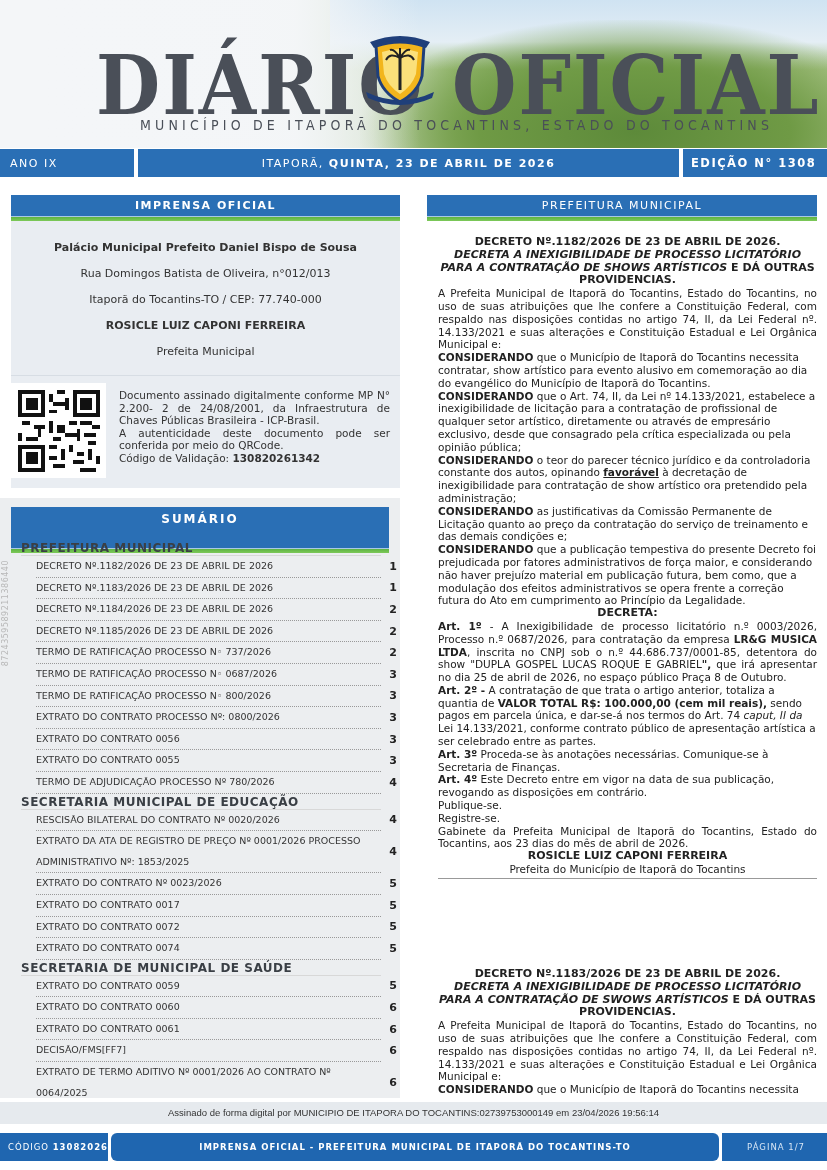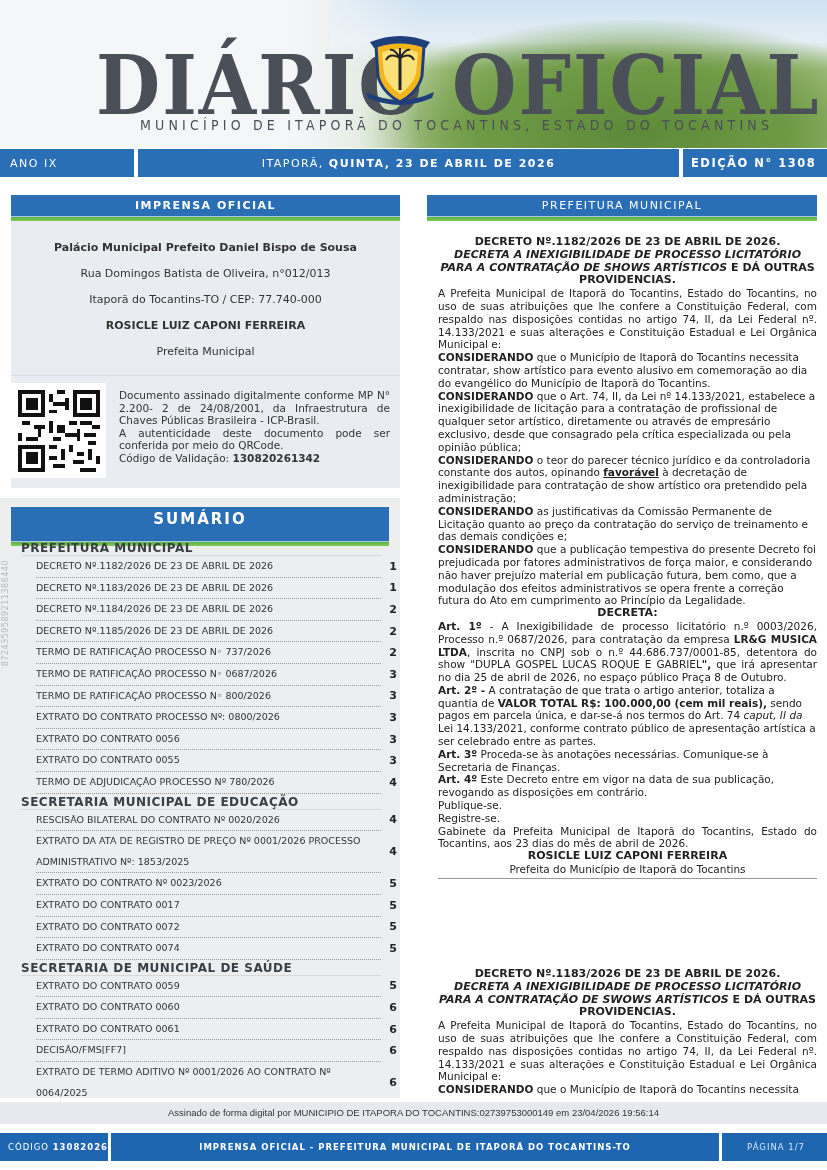--- a/index.html
+++ b/index.html
@@ -41,21 +41,21 @@
   .imp-line { font-size: 11px; color: #333; margin-bottom: 13px; }
   .imp-bold { font-weight: bold; color: #333; }
   .qr-row { display: flex; border-top: 1px solid #d7dde4; padding: 7px 0 10px 0; margin: 0 -10px; background: #e9edf2; }
   .qr { width: 95px; height: 95px; background: #fff; margin-left: 0; flex: none; display: flex; align-items: center; justify-content: center; }
   .qr svg { width: 82px; height: 82px; }
   .qr-text { font-size: 10.5px; color: #333; text-align: justify; padding: 6px 10px 0 13px; line-height: 12.5px; }
   .qr-text b { font-weight: bold; }
 
   .sumario-wrap { position: absolute; left: 0; top: 498px; width: 400px; height: 600px; background: #eceef0; }
   .sumario-hdr { position: absolute; left: 11px; top: 9px; width: 378px; }
-  .sumario-hdr .sec-header { height: 35px; line-height: 25px; font-size: 15px; letter-spacing: 2px; }
+  .sumario-hdr .sec-header { height: 42px; line-height: 25px; font-size: 12px; letter-spacing: 2px; }
   .sum-list { position: absolute; left: 21px; top: 42px; width: 360px; }
   .sum-group { font-size: 12px; font-weight: bold; color: #3a3f45; letter-spacing: 0.5px; height: 16px; line-height: 16px; margin-top: 0; border-bottom: 1px solid #d8d8d8; }
   .sum-item { display: flex; margin-left: 15px; border-bottom: 1px dotted #999; min-height: 20.6px; align-items: center; }
   .sum-item .t { flex: 1; font-size: 9.5px; color: #333; line-height: 20.6px; padding-right: 6px; }
   .sum-item .p { width: 16px; text-align: right; font-size: 11px; font-weight: bold; color: #222; margin-right: -16px; }
 
   .vert-code { position: absolute; left: 1px; top: 560px; font-size: 8px; color: #b8b8b8;
     writing-mode: vertical-rl; transform: rotate(180deg); letter-spacing: 0.5px; }
 
   
@@ -70,21 +70,21 @@
   .doc .sep { border-bottom: 1px solid #999; margin-top: 2px; }
   .doc p { margin: 0; }
   .doc .spaced { text-align: justify; text-align-last: justify; }
 
   
   .signbar { position: absolute; left: 0; top: 1102px; width: 827px; height: 22px; background: #e6eaee;
     font-family: "Liberation Sans", sans-serif; font-size: 9.5px; color: #333; text-align: center; line-height: 22px; }
   .footbar { position: absolute; top: 1133px; height: 28px; background: #1f66b0; color: #fff; font-size: 8.5px;
     letter-spacing: 1px; display: flex; align-items: center; }
   .fb-left { left: 0; width: 108px; padding-left: 8px; }
-  .fb-mid2 { left: 111px; width: 608px; justify-content: center; font-weight: bold; }
+  .fb-mid2 { left: 111px; width: 608px; justify-content: center; font-weight: bold; border-radius: 6px; }
   .fb-right2 { left: 722px; width: 108px; justify-content: center; color: #d8e6f5; }
   .fb-left b { font-weight: bold; }
 </style>
 </head>
 <body>
 
 <div class="masthead">
   <div class="sky"></div>
   <div class="hill"></div>
   <div class="fade"></div>

